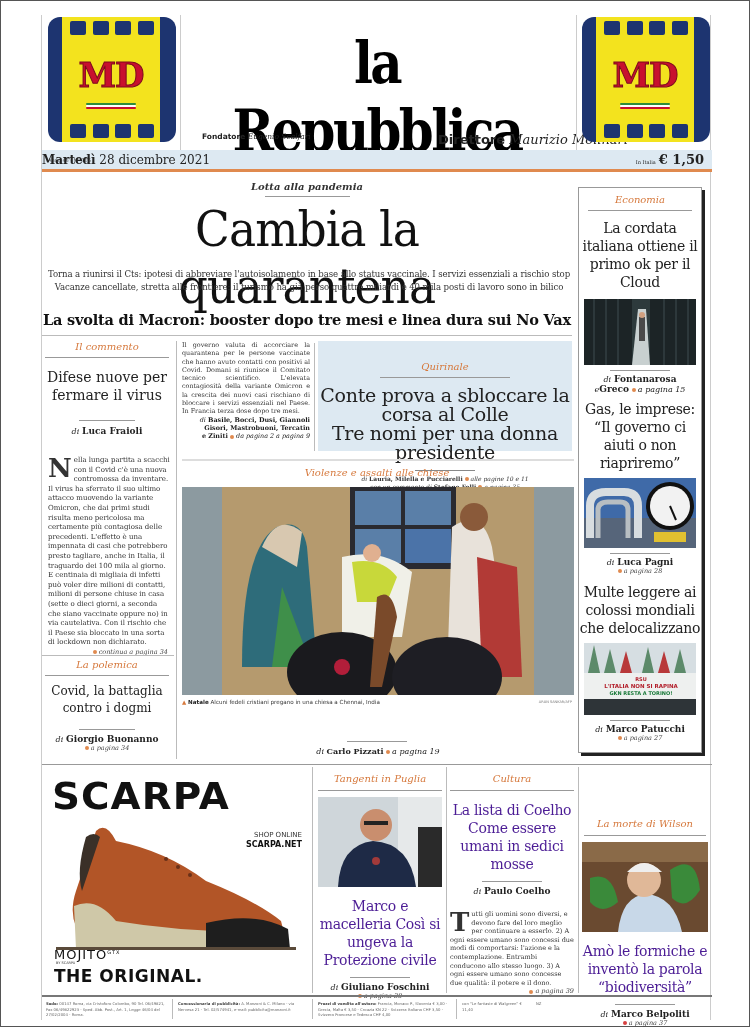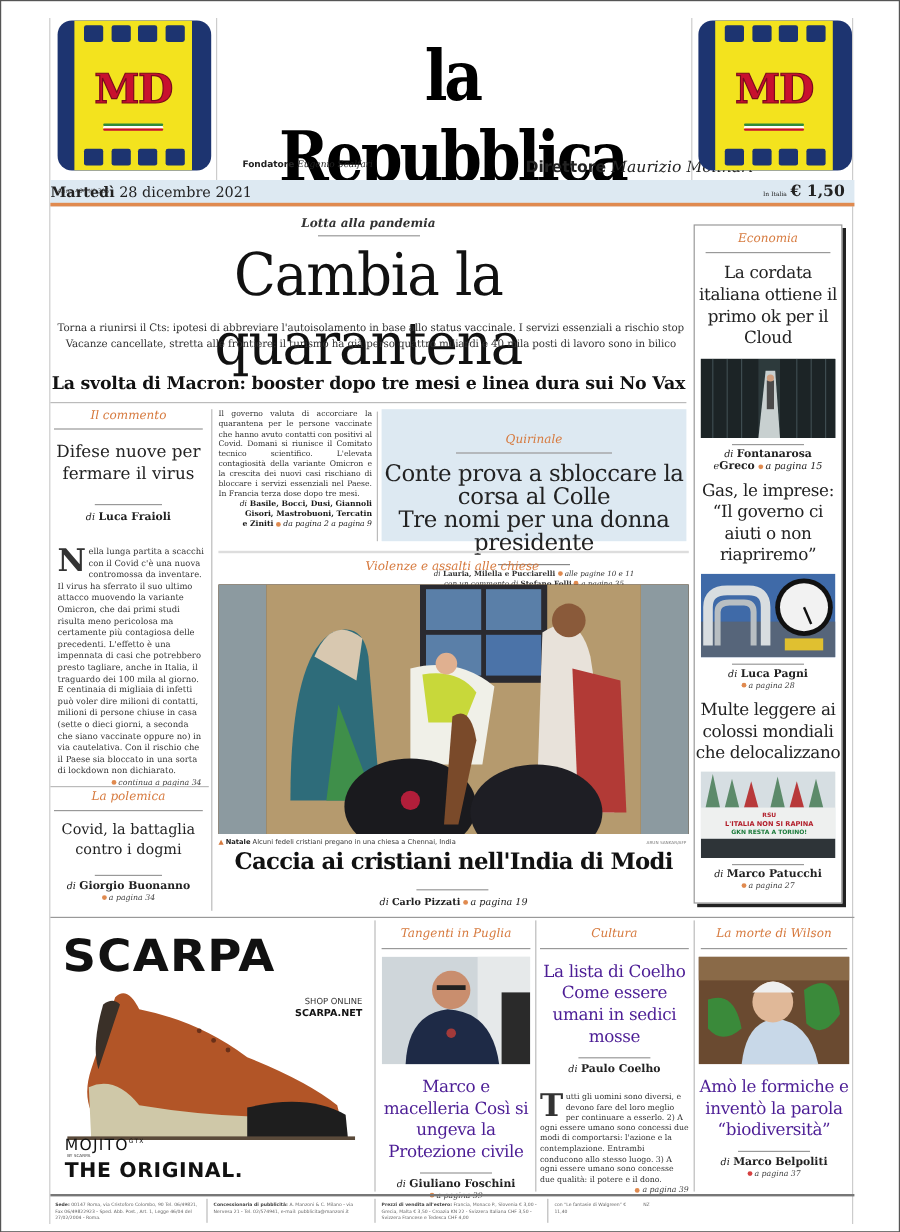--- a/index.html
+++ b/index.html
@@ -253,21 +253,20 @@
       <ellipse cx="265" cy="190" rx="55" ry="40" fill="#1e1e24"></ellipse>
       <circle cx="160" cy="180" r="8" fill="#b21e3a"></circle>
       <path d="M195 110 Q210 100 215 130 L200 200 L188 200 Z" fill="#7a4a2a"></path>
     </svg>
   </div>
   <div class="caption">
     <span class="tri">▲</span>
     <b>Natale</b> <span>Alcuni fedeli cristiani pregano in una chiesa a Chennai, India</span>
     <span class="credit">ARUN SANKAR/AFP</span>
   </div>
-  <div class="india-hl">Caccia ai cristiani nell'India di Modi</div>
   <div class="india-rule"></div>
   <div class="india-by byline">
     <i>di</i> <b>Carlo Pizzati</b> <span class="dot"></span><i>a pagina 19</i>
   </div>
 
   <div class="sidebar">
     <div class="kicker">Economia</div>
     <div class="rule"></div>
     <div class="side-hl" style="margin-top:8px;">La cordata italiana ottiene il primo ok per il Cloud</div>
     <div class="side-photo" style="margin-top:8px;background:#2b3436;">
@@ -386,21 +385,21 @@
     <div class="hl" style="margin-top:10px;">La lista di Coelho Come essere umani in sedici mosse</div>
     <div class="small-rule"></div>
     <div class="byline"><i>di</i> <b>Paulo Coelho</b></div>
     <div class="body-text" style="margin-top:14px;font-size:6.5px;line-height:8.6px;">
       <span class="dropcap">T</span><span>utti gli uomini sono diversi, e devono fare del loro meglio per continuare a esserlo. 2) A ogni essere umano sono concessi due modi di comportarsi: l'azione e la contemplazione. Entrambi conducono allo stesso luogo. 3) A ogni essere umano sono concesse due qualità: il potere e il dono.</span>
     </div>
     <div class="page-ref" style="text-align:right;"><span class="dot"></span><span>a pagina 39</span></div>
   </div>
   <div class="col-sep" style="left:536px;top:752px;height:226px;"></div>
 
-  <div class="bcol" style="left:540px;width:126px;">
+  <div class="bcol" style="left:540px;width:126px;margin-top:45px;">
     <div class="kicker">La morte di Wilson</div>
     <div class="rule" style="width:122px;"></div>
     <div style="margin-top:6px;height:90px;overflow:hidden;">
       <svg width="126" height="90" viewBox="0 0 126 90">
         <rect width="126" height="90" fill="#6a4a30"></rect>
         <rect x="0" y="0" width="126" height="20" fill="#8a6a48"></rect>
         <path d="M36 90 Q40 54 64 52 Q92 54 100 90 Z" fill="#c8d8e8"></path>
         <circle cx="62" cy="38" r="17" fill="#e0b898"></circle>
         <path d="M45 30 Q62 12 80 30 Z" fill="#eeeeee"></path>
         <path d="M8 36 Q30 28 36 60 Q20 74 8 60 Z" fill="#3a8a3a"></path>

